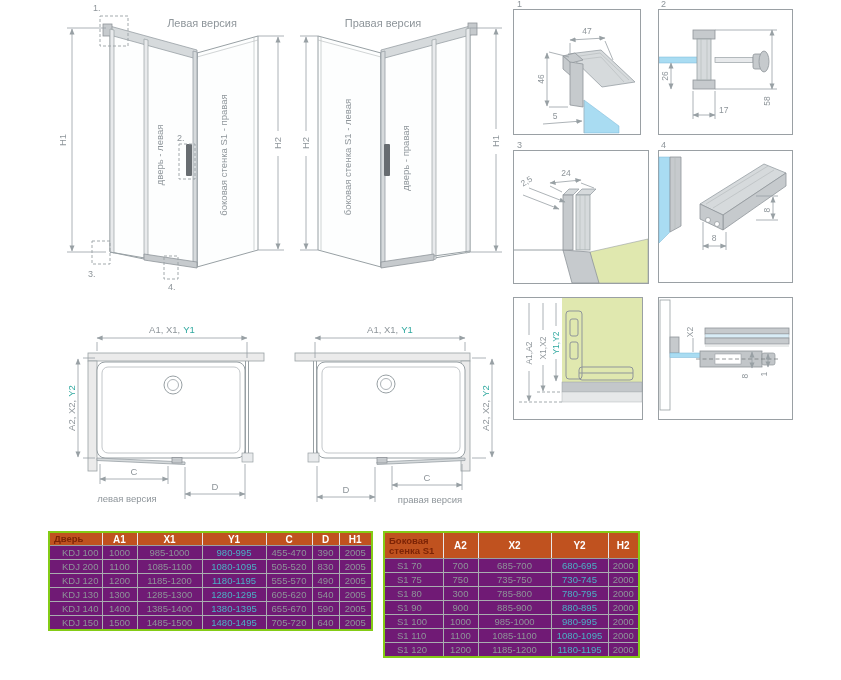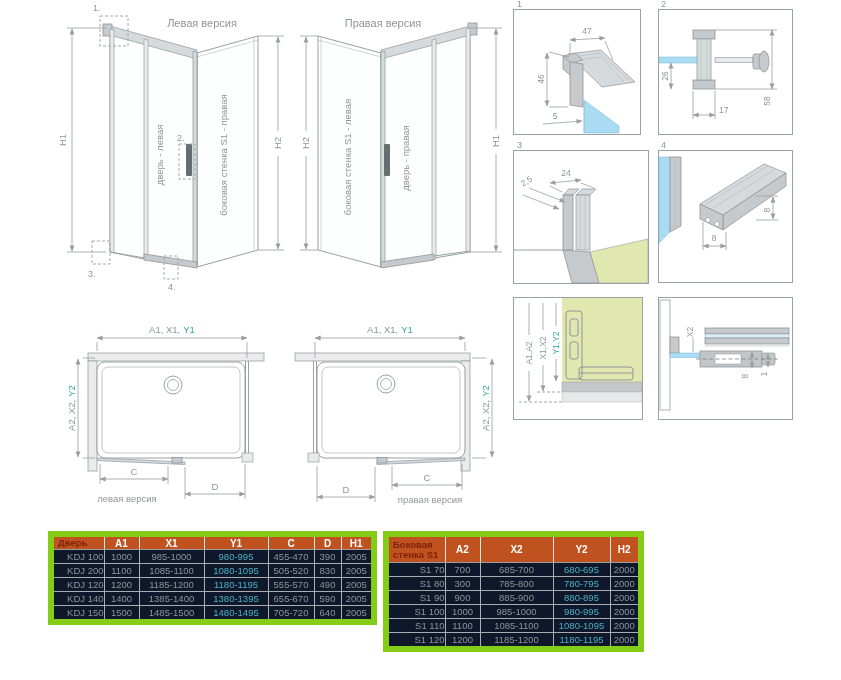--- a/index.html
+++ b/index.html
@@ -22,25 +22,25 @@
   .blue{fill:#a9dcf2;stroke:#79b6d6;stroke-width:0.5}
   .blue2{fill:#d8ecf6;stroke:#8f959a;stroke-width:0.4}
   .green{fill:#e0e8af;stroke:#98a0a4;stroke-width:0.6}
   .box{fill:#fff;stroke:#9aa0a4;stroke-width:1}
   .wall{fill:#ebebeb;stroke:#98a0a4;stroke-width:0.8}
   .wbg{fill:#fff;stroke:none}
   .handle{fill:#686d71;stroke:none}
   .strip1{fill:#c3c7ca;stroke:#98a0a4;stroke-width:0.5}
   .strip2{fill:#e6e8e9;stroke:#b3b8bb;stroke-width:0.5}
 
-  table.tbl{position:absolute;border-collapse:collapse;table-layout:fixed;background:#0f172a;border:6px solid #84cc16}
+  table.tbl{position:absolute;border-collapse:collapse;table-layout:fixed;background:#701a75;border:2px solid #84cc16}
   table.tbl th{background:#c0521f;color:#fff;font-weight:bold;font-size:10px;border:1px solid #e9e9e9;border-bottom:1px solid #9aa0a2;padding:0;text-align:center}
   table.tbl th.hfirst{color:#7c2306;text-align:left;padding-left:4px;font-size:9.5px;line-height:10px}
   table.tbl td{border:1px solid #a9adb0;font-size:9.5px;color:#8e9499;text-align:center;padding:0;height:13px;white-space:nowrap}
-  table.tbl td:first-child{text-align:right;padding-left:4px}
+  table.tbl td:first-child{text-align:left;padding-left:12px}
   table.tbl td.accent{color:#4bb1c5}
   #doorTable th{height:12px}
   #sideTable th{height:25px}
 </style>
 </head>
 <body>
 
 <div id="canvas">
 
   <svg width="0" height="0">
@@ -447,20 +447,29 @@
         <tr>
           <td>KDJ 120</td>
           <td>1200</td>
           <td>1185-1200</td>
           <td class="accent">1180-1195</td>
           <td>555-570</td>
           <td>490</td>
           <td>2005</td>
         </tr>
         <tr>
+          <td>KDJ 130</td>
+          <td>1300</td>
+          <td>1285-1300</td>
+          <td class="accent">1280-1295</td>
+          <td>605-620</td>
+          <td>540</td>
+          <td>2005</td>
+        </tr>
+        <tr>
           <td>KDJ 140</td>
           <td>1400</td>
           <td>1385-1400</td>
           <td class="accent">1380-1395</td>
           <td>655-670</td>
           <td>590</td>
           <td>2005</td>
         </tr>
         <tr>
           <td>KDJ 150</td>
@@ -493,20 +502,27 @@
     </thead>
     <tbody>
         <tr>
           <td>S1 70</td>
           <td>700</td>
           <td>685-700</td>
           <td class="accent">680-695</td>
           <td>2000</td>
         </tr>
         <tr>
+          <td>S1 75</td>
+          <td>750</td>
+          <td>735-750</td>
+          <td class="accent">730-745</td>
+          <td>2000</td>
+        </tr>
+        <tr>
           <td>S1 80</td>
           <td>300</td>
           <td>785-800</td>
           <td class="accent">780-795</td>
           <td>2000</td>
         </tr>
         <tr>
           <td>S1 90</td>
           <td>900</td>
           <td>885-900</td>

